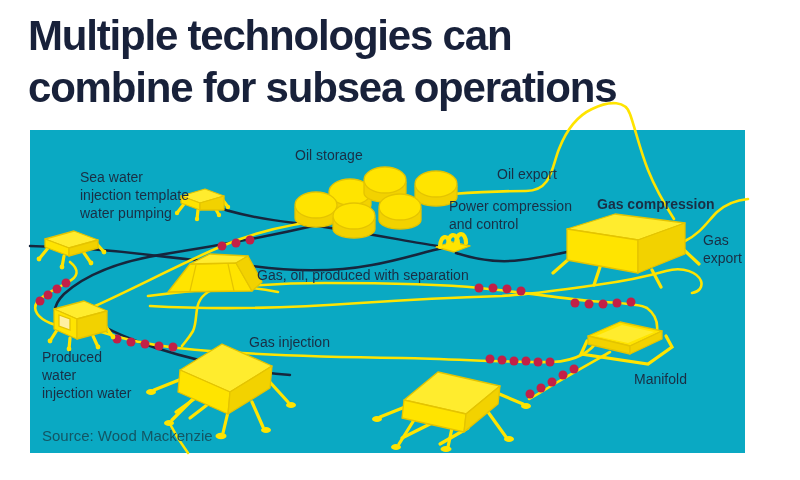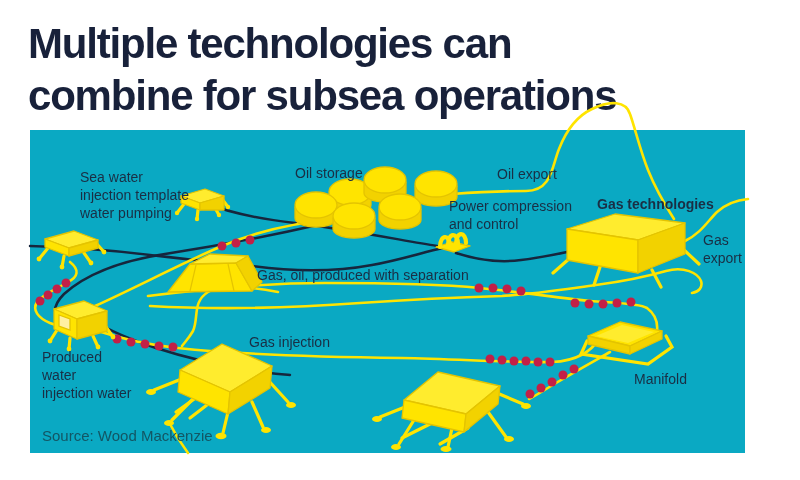--- a/index.html
+++ b/index.html
@@ -3,21 +3,21 @@
 <meta charset="utf-8">
 <style>
   :root{
     --bg:#ffffff; --teal:#0aa9c3; --navy:#18213a; --label:#1a2e44;
     --yellow:#ffe400; --yellow-light:#ffec2e; --yellow-deep:#f2d200;
     --yellow-edge:#e4c400; --dark:#16263d; --red:#c22047; --source:#135664;
   }
   *{margin:0;padding:0;box-sizing:border-box}
   body{font-family:"Liberation Sans",sans-serif;background:var(--bg)}
   .page{position:relative;width:800px;height:480px;background:var(--bg);overflow:hidden}
-  .title{position:absolute;left:28px;top:18px;font-size:42px;line-height:52px;
+  .title{position:absolute;left:28px;top:10px;font-size:42px;line-height:52px;
          font-weight:bold;letter-spacing:-1.2px;color:var(--navy)}
   .diagram-svg{position:absolute;left:0;top:0;width:800px;height:480px}
   .lbl{position:absolute;font-size:14px;line-height:18px;color:var(--label);white-space:nowrap}
   .lbl.bold{font-weight:bold}
   .src{position:absolute;font-size:15px;color:var(--source)}
   .y-main{fill:var(--yellow)} .y-top{fill:var(--yellow-light)} .y-side{fill:var(--yellow-deep)}
   .edge{stroke:var(--yellow-edge);stroke-width:1.3;stroke-linejoin:round}
   .seam{stroke:var(--yellow-edge);stroke-width:1.2;fill:none}
   .y-line{stroke:var(--yellow);stroke-width:2.6;fill:none;stroke-linecap:round}
   .y-leg{stroke:var(--yellow);stroke-width:3.2;fill:none;stroke-linecap:round}
@@ -212,30 +212,30 @@
       <polygon class="y-top" points="596,336 622,325 654,332 628,343"></polygon>
     </g>
   </svg>
 
   <div class="lbl" style="left:80px;top:168px">
     <div>Sea water</div>
     <div>injection template</div>
     <div>water pumping</div>
   </div>
 
-  <div class="lbl" style="left:295px;top:164px">Oil storage</div>
+  <div class="lbl" style="left:295px;top:146px">Oil storage</div>
 
   <div class="lbl" style="left:497px;top:165px">Oil export</div>
 
   <div class="lbl" style="left:449px;top:197px">
     <div>Power compression</div>
     <div>and control</div>
   </div>
 
-  <div class="lbl bold" style="left:597px;top:195px">Gas technologies</div>
+  <div class="lbl bold" style="left:597px;top:195px">Gas compression</div>
 
   <div class="lbl" style="left:703px;top:231px">
     <div>Gas</div>
     <div>export</div>
   </div>
 
   <div class="lbl" style="left:257px;top:266px">Gas, oil, produced with separation</div>
 
   <div class="lbl" style="left:42px;top:348px">
     <div>Produced</div>

